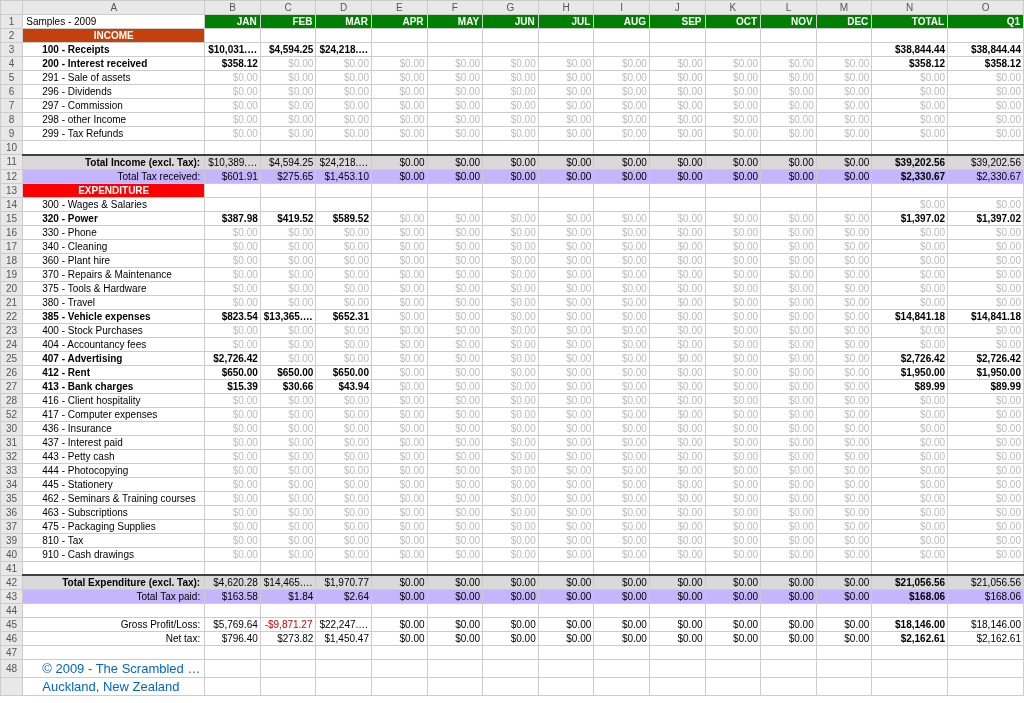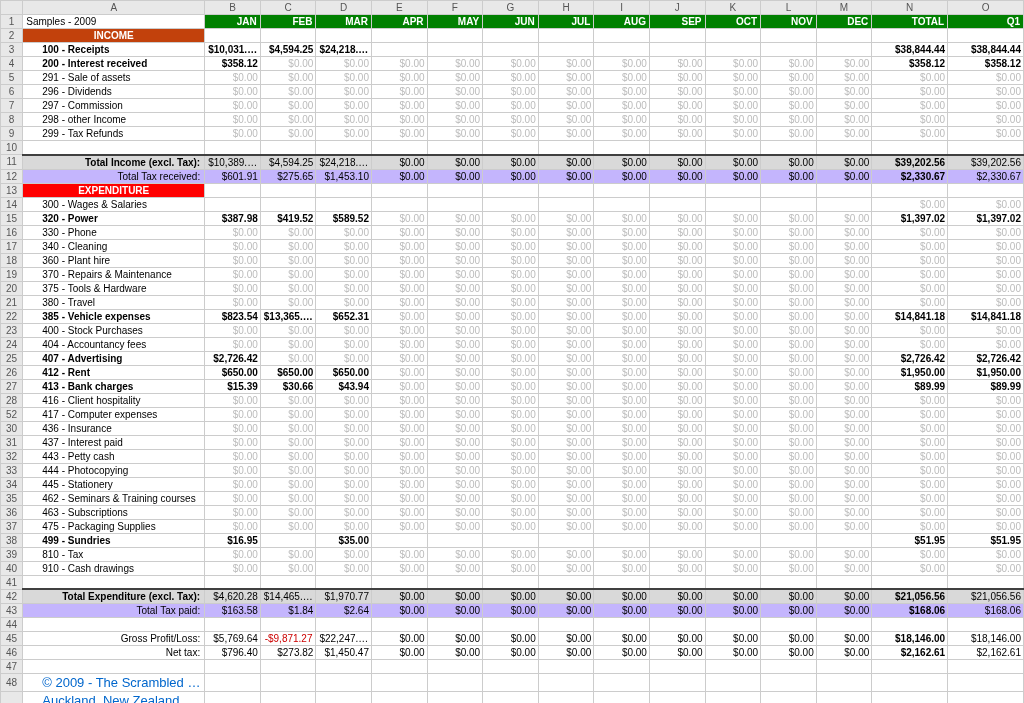--- a/index.html
+++ b/index.html
@@ -764,38 +764,20 @@
           <td class="num zero">$0.00</td>
           <td class="num zero">$0.00</td>
           <td class="num zero">$0.00</td>
           <td class="num zero">$0.00</td>
           <td class="num zero">$0.00</td>
           <td class="num zero">$0.00</td>
           <td class="num zero">$0.00</td>
           <td class="num zero">$0.00</td>
         </tr>
         <tr>
-          <td class="rowhead">38</td>
-          <td class="label bold">499 - Sundries</td>
-          <td class="num bold">$16.95</td>
-          <td class="num bold"></td>
-          <td class="num bold">$35.00</td>
-          <td class="num bold"></td>
-          <td class="num bold"></td>
-          <td class="num bold"></td>
-          <td class="num bold"></td>
-          <td class="num bold"></td>
-          <td class="num bold"></td>
-          <td class="num bold"></td>
-          <td class="num bold"></td>
-          <td class="num bold"></td>
-          <td class="num bold">$51.95</td>
-          <td class="num bold">$51.95</td>
-        </tr>
-        <tr>
           <td class="rowhead">39</td>
           <td class="label">810 - Tax</td>
           <td class="num zero">$0.00</td>
           <td class="num zero">$0.00</td>
           <td class="num zero">$0.00</td>
           <td class="num zero">$0.00</td>
           <td class="num zero">$0.00</td>
           <td class="num zero">$0.00</td>
           <td class="num zero">$0.00</td>
           <td class="num zero">$0.00</td>

